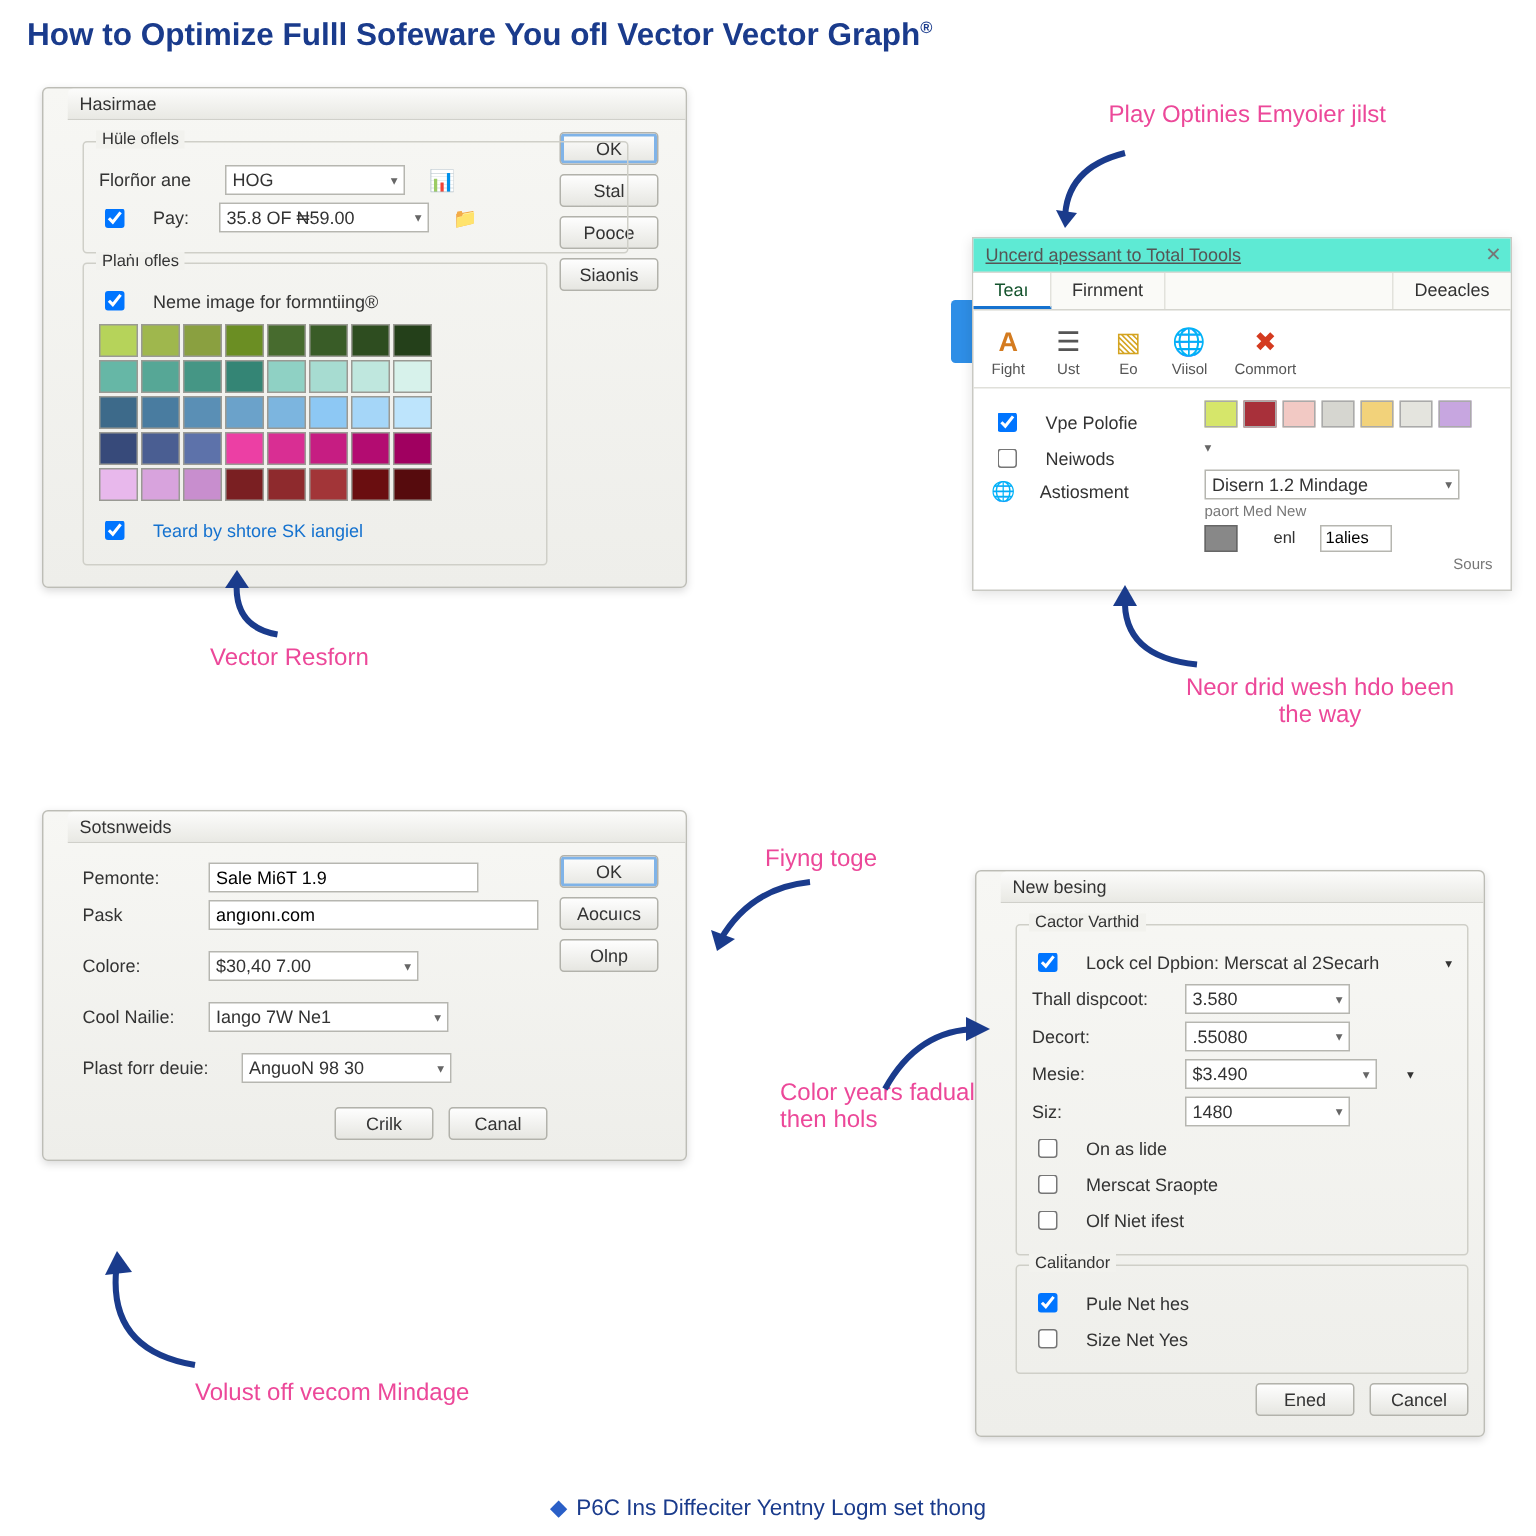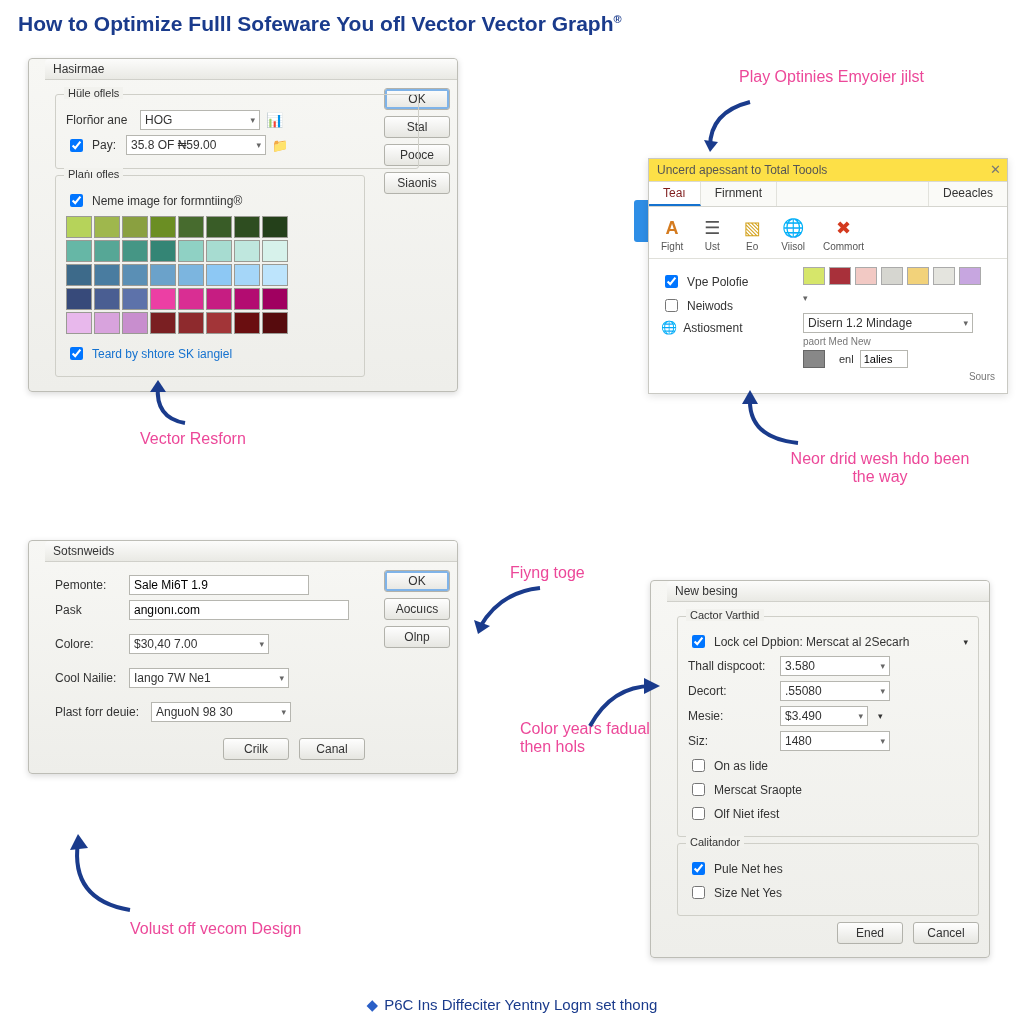--- a/index.html
+++ b/index.html
@@ -42,21 +42,21 @@
     border: 1px solid #cfcfc8;
     border-radius: 3px;
     margin: 6px 0;
     padding: 10px 10px 8px;
     position: relative;
   }
   .group-legend {
     position: absolute; top: -8px; left: 8px;
     background: #f2f2ee; padding: 0 4px; font-size: 11px;
   }
-  .row { display: flex; align-items: center; gap: 6px; margin: 5px 0; }
+  .row { display: flex; align-items: center; gap: 16px; margin: 5px 0; }
   .lbl { flex: 0 0 auto; min-width: 68px; font-size: 12px; }
   input[type=text], .combo, select {
     font: inherit;
     border: 1px solid #b6b6b0;
     background: #fff;
     padding: 2px 4px;
     height: 20px;
   }
   .combo { display:inline-flex; align-items:center; justify-content:space-between; }
   .combo::after { content:"▾"; font-size:9px; color:#666; margin-left:4px; }
@@ -66,40 +66,40 @@
     min-width: 66px;
     padding: 3px 10px;
     border: 1px solid #b2b2ab;
     border-radius: 3px;
     background: linear-gradient(#fefefe,#e6e6e1);
     text-align: center;
     font-size: 12px;
     cursor: pointer;
   }
   .btn.primary { box-shadow: 0 0 0 2px #7fb3e8 inset; }
-  .btn-col { position:absolute; right:7px; top:8px; display:flex; flex-direction:column; gap:6px; }
+  .btn-col { position:absolute; right:18px; top:8px; display:flex; flex-direction:column; gap:6px; }
   
   .palette { display:grid; grid-template-columns:repeat(8,26px); grid-auto-rows:22px; gap:2px; margin-top:6px; }
   .swatch { border:1px solid #9a9a94; }
   .link { color:#1572cf; text-decoration:none; font-size:12px; }
   
   .panel2 {
     position:absolute;
     border:1px solid #c9c9c3;
     background:#fff;
     box-shadow:0 2px 8px rgba(0,0,0,.12);
   }
   .panel2-title {
-    background:#fde047; border-bottom:1px solid #d9d9d4;
-    padding:4px 26px 4px 8px; font-size:12px; color:#555; position:relative;
+    background:#5eead4; border-bottom:1px solid #d9d9d4;
+    padding:4px 26px 4px 8px; font-size:12px; color:#555; position:relative;text-decoration:underline;
   }
   .close-x { position:absolute; right:6px; top:3px; font-size:13px; color:#777; }
   .tabs { display:flex; border-bottom:1px solid #d5d5cf; background:#fafaf7; }
   .tab { padding:4px 14px; font-size:12px; border-right:1px solid #e2e2dc; cursor:pointer; }
-  .tab.active { color:#7f1d1d; border-bottom:2px solid #1572cf; background:#fff; }
+  .tab.active { color:#14532d; border-bottom:2px solid #1572cf; background:#fff; }
   .ribbon { display:flex; gap:18px; padding:10px 12px 6px; border-bottom:1px solid #e0e0da;}
   .rib-item { display:flex; flex-direction:column; align-items:center; gap:2px; font-size:10px; color:#555;}
   .rib-ico { width:22px; height:22px; display:flex; align-items:center; justify-content:center; font-size:18px; }
   .p2-body { padding:8px 12px; display:flex; gap:22px; }
   .p2-left { width:120px; }
   .mini-sw { display:flex; gap:4px; flex-wrap:wrap; }
   .mini-sw span { width:22px; height:18px; border:1px solid #aaa; }
   .p2-right .row { margin:3px 0; }
   .tiny-in { width:48px; height:18px; border:1px solid #b6b6b0; padding:1px 3px; font-size:11px;}
   
@@ -338,21 +338,21 @@
           </span>
         </div>
       <div class="row">
           <span class="lbl" style="min-width:86px;">Decort:</span>
           <span class="combo" style="width:110px;">
             <span>.55080</span>
           </span>
         </div>
       <div class="row">
           <span class="lbl" style="min-width:86px;">Mesie:</span>
-          <span class="combo" style="width:88px;">
+          <span class="combo" style="width:128px;">
             <span>$3.490</span>
           </span>
           <span style="font-size:9px;margin-left:4px;">▾</span>
         </div>
       <div class="row">
           <span class="lbl" style="min-width:86px;">Siz:</span>
           <span class="combo" style="width:110px;">
             <span>1480</span>
           </span>
         </div>
@@ -410,19 +410,19 @@
     <path d="M70 6 Q30 10 10 45" stroke="#1a3b8c" stroke-width="4" fill="none"></path>
     <path d="M4 38 L8 52 L20 44 Z" fill="#1a3b8c"></path>
   </svg>
 
 <div class="annot" style="left:520px; top:720px; width:140px;">Color years fadual then hols</div>
 <svg class="arrow" style="left:582px; top:676px;" width="80" height="60">
     <path d="M8 50 Q30 10 70 10" stroke="#1a3b8c" stroke-width="4" fill="none"></path>
     <path d="M62 2 L78 10 L62 18 Z" fill="#1a3b8c"></path>
   </svg>
 
-<div class="annot" style="left:130px; top:920px;">Volust off vecom Design</div>
+<div class="annot" style="left:130px; top:920px;">Volust off vecom Mindage</div>
 <svg class="arrow" style="left:60px; top:830px;" width="90" height="90">
     <path d="M70 80 Q10 70 18 12" stroke="#1a3b8c" stroke-width="4" fill="none"></path>
     <path d="M10 20 L18 4 L28 18 Z" fill="#1a3b8c"></path>
   </svg>
 
 <div class="footer-line"><span class="dia">◆</span><span>P6C Ins Diffeciter Yentny Logm set thong</span></div>
 
 </body></html>

